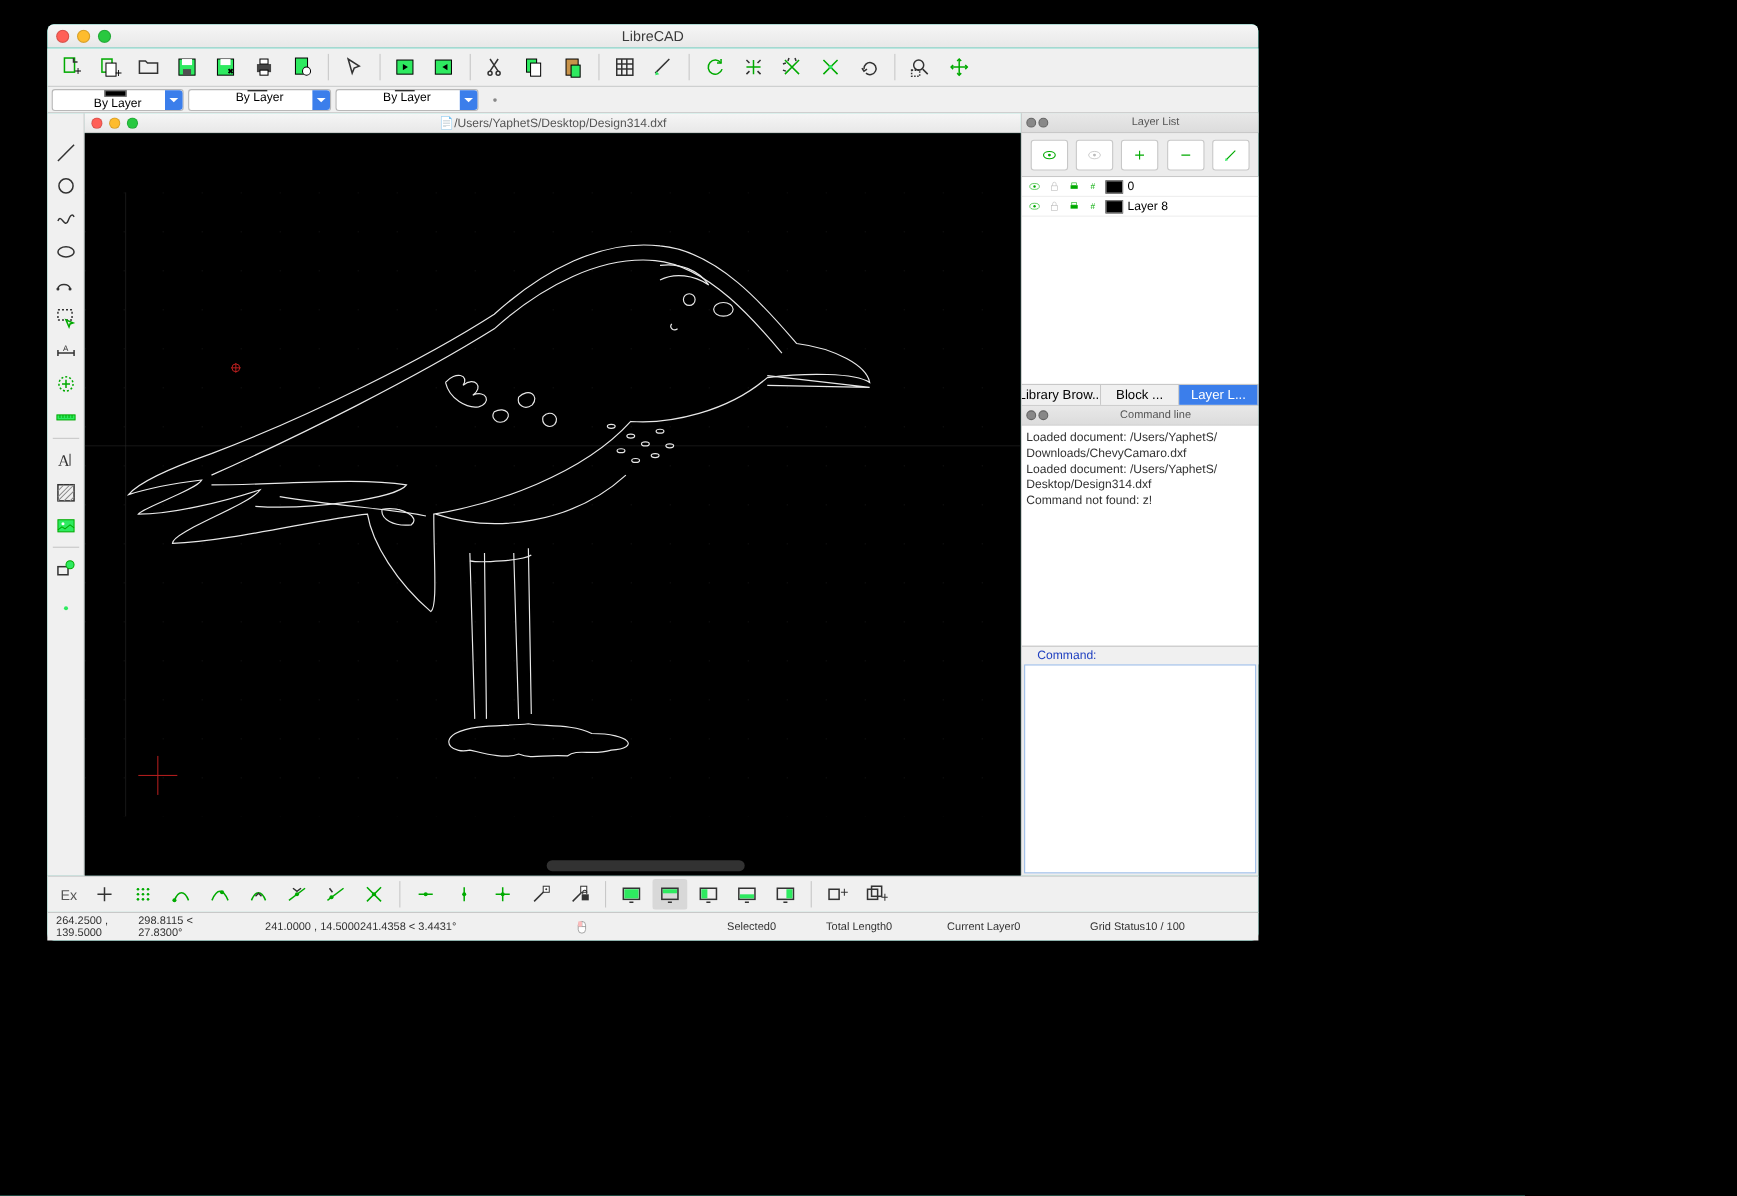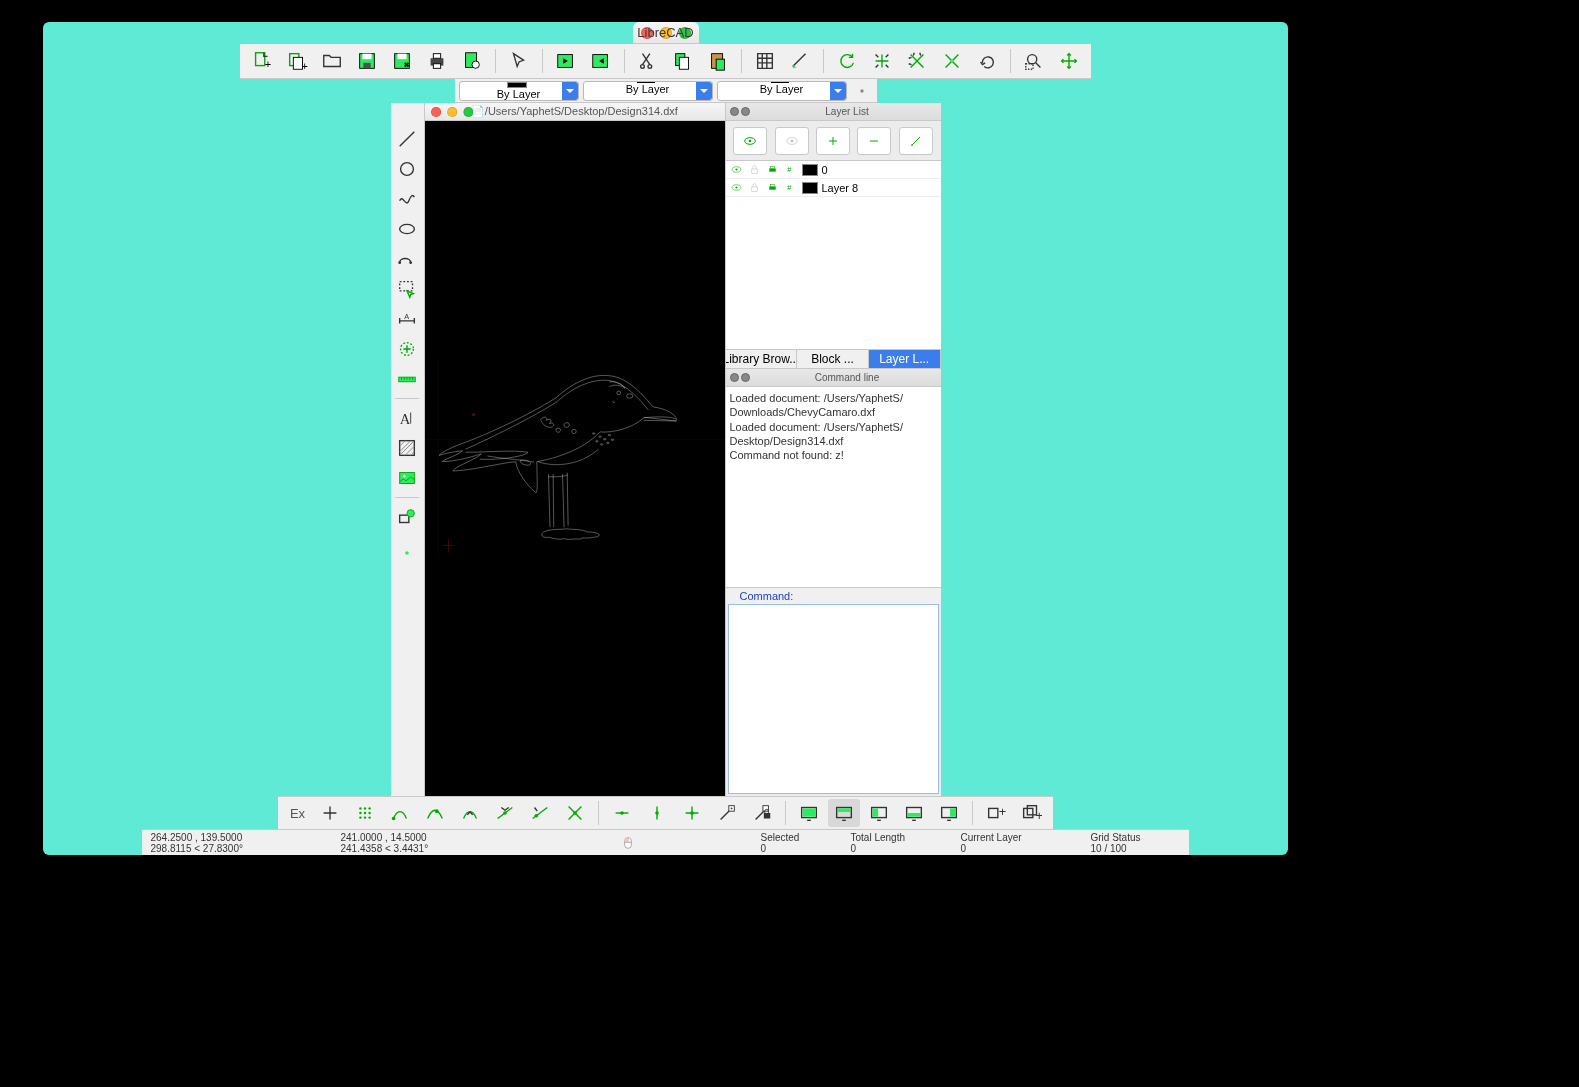--- a/index.html
+++ b/index.html
@@ -1,18 +1,18 @@
 <!DOCTYPE html>
 <html><head>
 <meta charset="utf-8">
 <style>
 * { box-sizing: border-box; margin: 0; padding: 0; }
 body { background: #000; font-family: -apple-system, "Helvetica Neue", Arial, sans-serif; font-size: 11px; overflow: hidden; }
 
-.window { position: absolute; top: 22px; left: 43px; width: 1245px; height: 833px; background: #5eead4; border-radius: 6px; box-shadow: 0 10px 40px rgba(0,0,0,0.5); display: flex; flex-direction: column; align-items: center; }
+.window { position: absolute; top: 22px; left: 43px; width: 1101px; height: 833px; background: #5eead4; border-radius: 6px; box-shadow: 0 10px 40px rgba(0,0,0,0.5); display: flex; flex-direction: column; }
 
 .titlebar { height: 22px; display: flex; align-items: center; padding: 0 8px; background: linear-gradient(#f6f6f6,#e8e8e8); border-bottom: 1px solid #c8c8c8; border-radius: 6px 6px 0 0; position: relative; }
 .traffic { display: flex; gap: 7px; }
 .dot { width: 12px; height: 12px; border-radius: 50%; border: 0.5px solid rgba(0,0,0,0.15); }
 .dot.red { background: #ff5f57; }
 .dot.yellow { background: #febc2e; }
 .dot.green { background: #28c840; }
 .titlebar .title { position: absolute; left: 0; right: 0; text-align: center; font-size: 13px; color: #3a3a3a; pointer-events: none; }
 
 .main-toolbar { height: 35px; background: #f0f0f0; border-bottom: 1px solid #c8c8c8; display: flex; align-items: center; padding: 0 6px; gap: 3px; }
@@ -61,21 +61,21 @@
 .ptab { flex: 1; display: flex; align-items: center; justify-content: center; font-size: 12px; background: #f0f0f0; border-right: 1px solid #c8c8c8; cursor: pointer; overflow: hidden; white-space: nowrap; }
 .ptab.active { background: #3b7eeb; color: #fff; }
 
 .cmd-log { flex: 1; background: #fff; padding: 4px; font-size: 11px; color: #333; overflow: auto; line-height: 1.3; min-height: 200px; }
 .cmd-input-row { display: flex; align-items: center; border-top: 1px solid #c8c8c8; background: #f0f0f0; }
 .cmd-label { font-size: 11px; color: #2040c0; padding: 2px 14px; }
 .cmd-input { flex: 1; height: 18px; border: 1px solid #9bbce8; background: #fff; font-size: 11px; padding: 0 2px; }
 
 .status-tools { height: 33px; background: #f0f0f0; border-top: 1px solid #c8c8c8; display: flex; align-items: center; padding: 0 6px; gap: 3px; }
 .status-bar { height: 26px; background: #f0f0f0; border-top: 1px solid #c8c8c8; display: flex; align-items: center; font-size: 10px; color: #333; padding: 0 8px; }
-.stat-col { display: flex; flex-direction: column; line-height: 1.1; margin-right: 40px; }
+.stat-col { display: flex; line-height: 1.1; margin-right: 40px; }
 
 .green-ico { stroke: #0a0; fill: none; stroke-width: 1.5; }
 .dark-ico { stroke: #333; fill: none; stroke-width: 1.5; }
 </style>
 </head>
 <body>
 
 <div class="window">
 
   <div class="titlebar">

